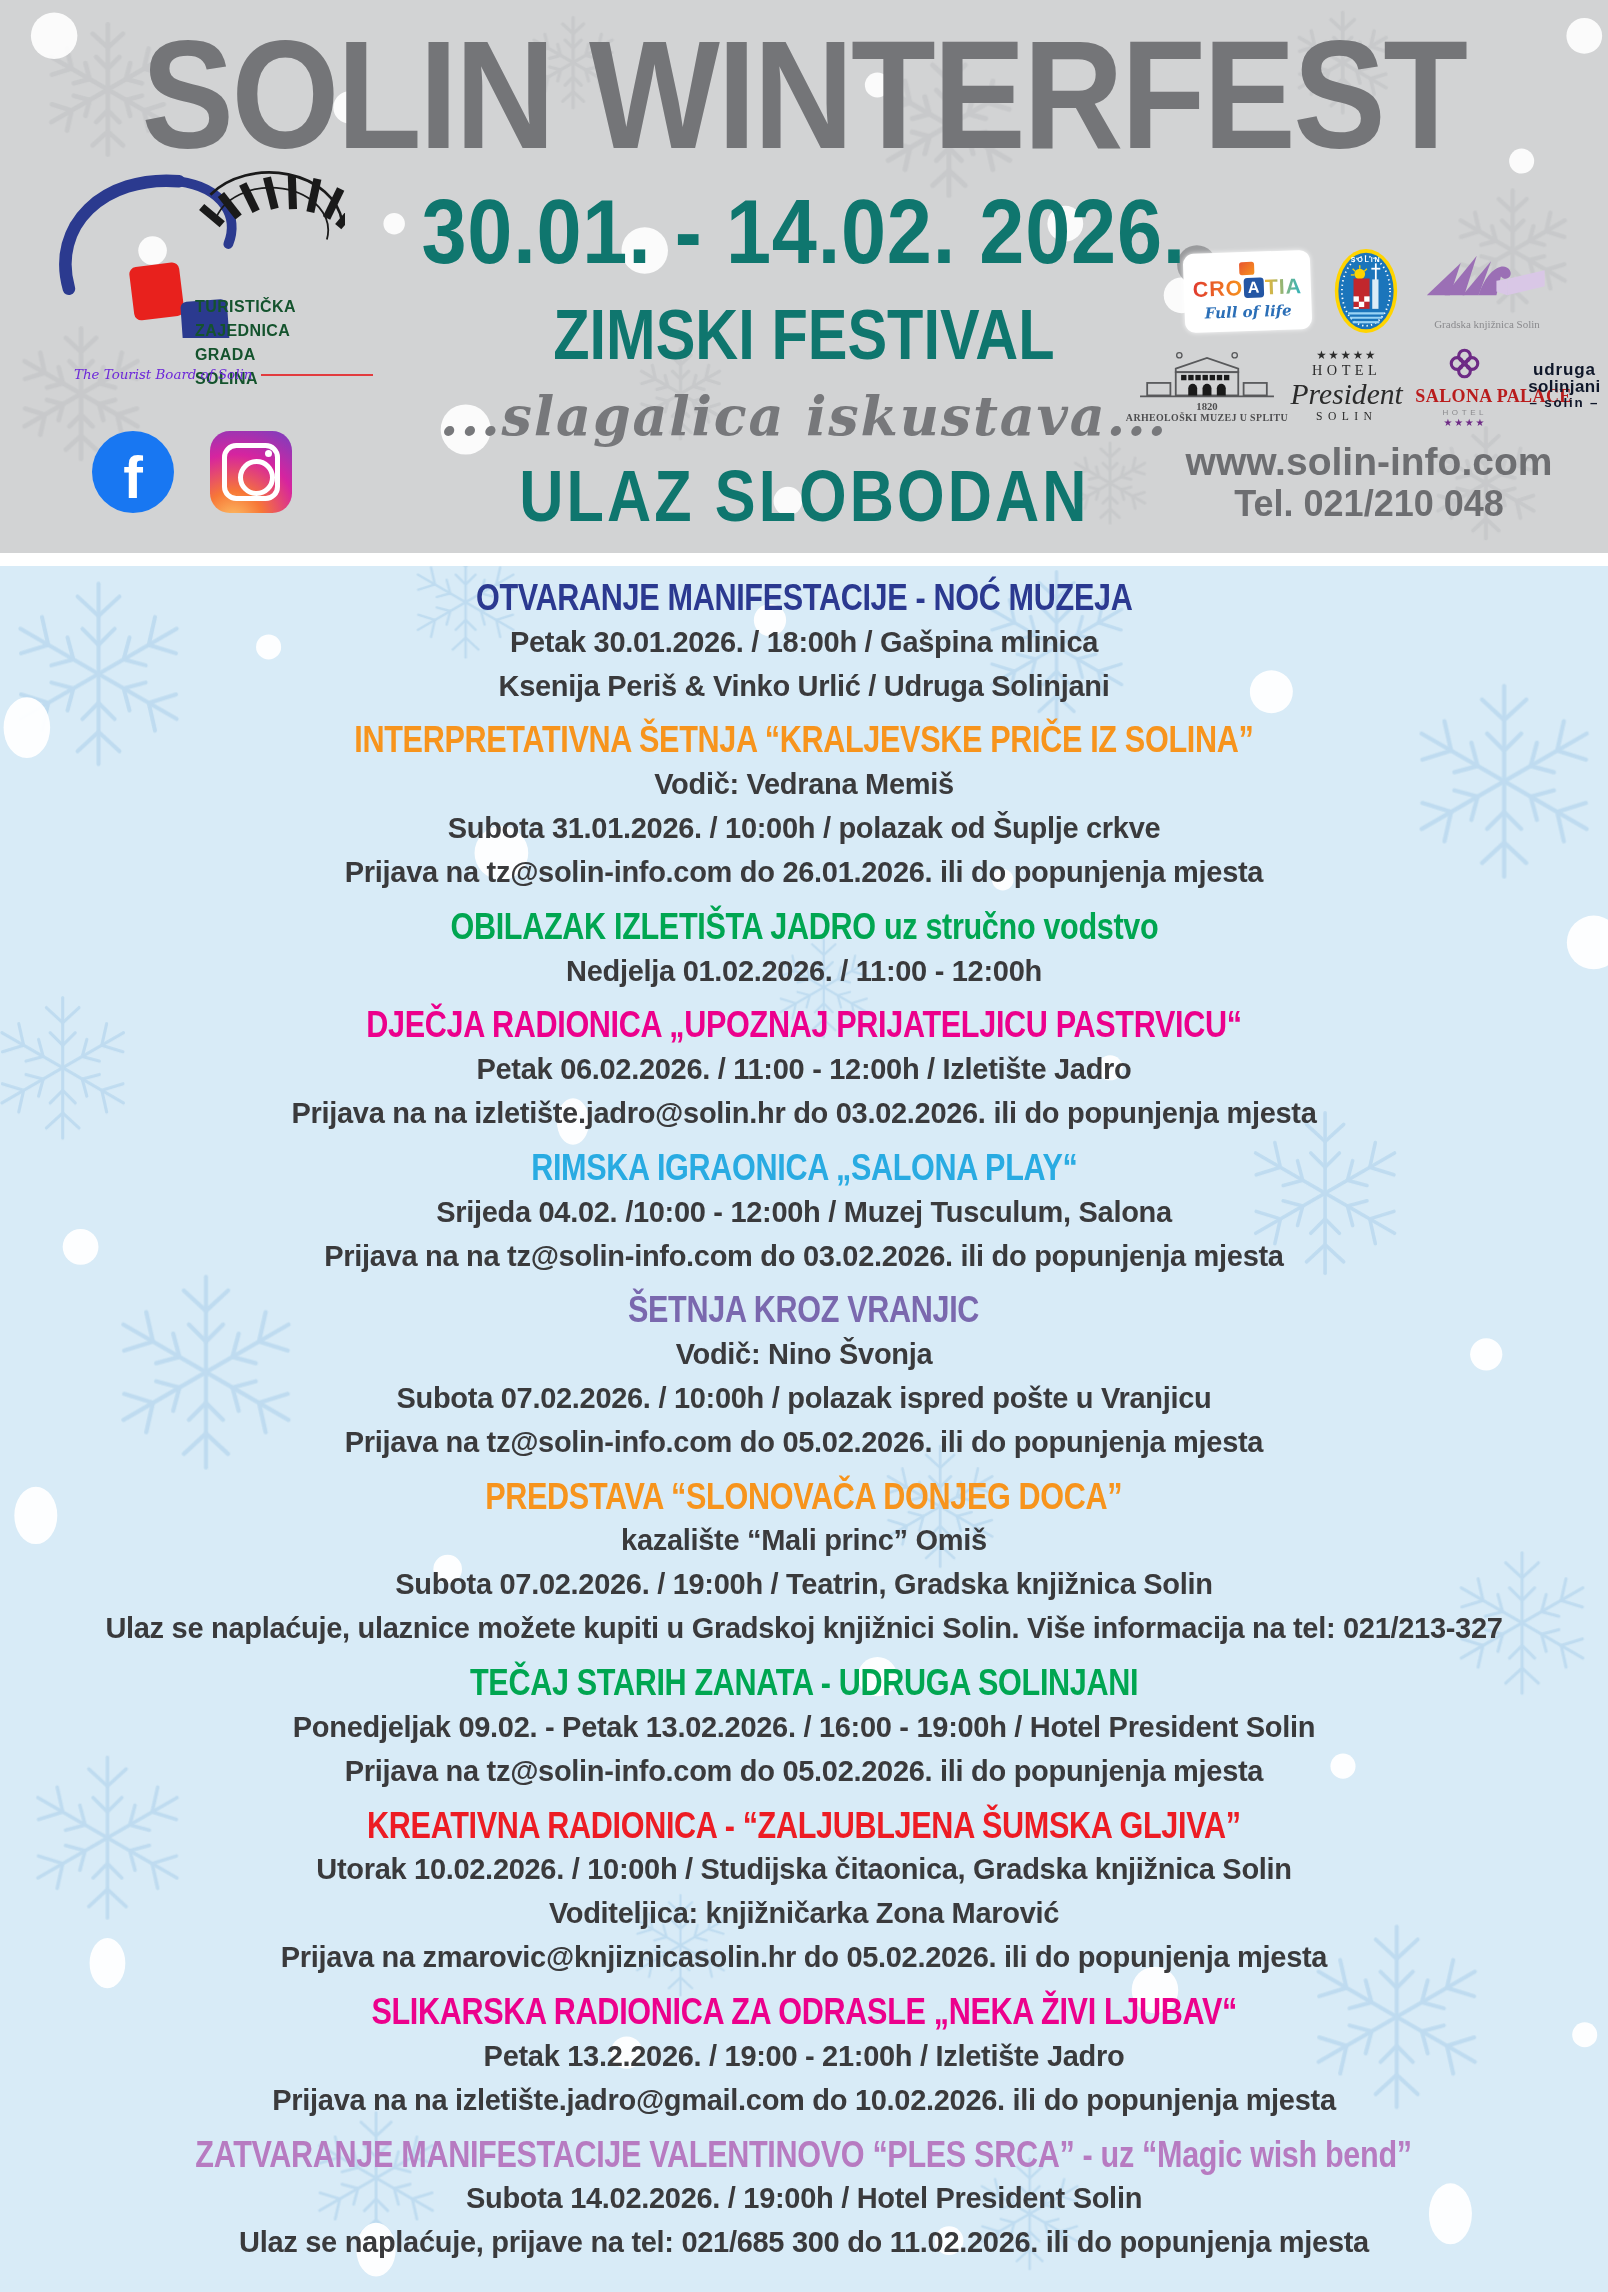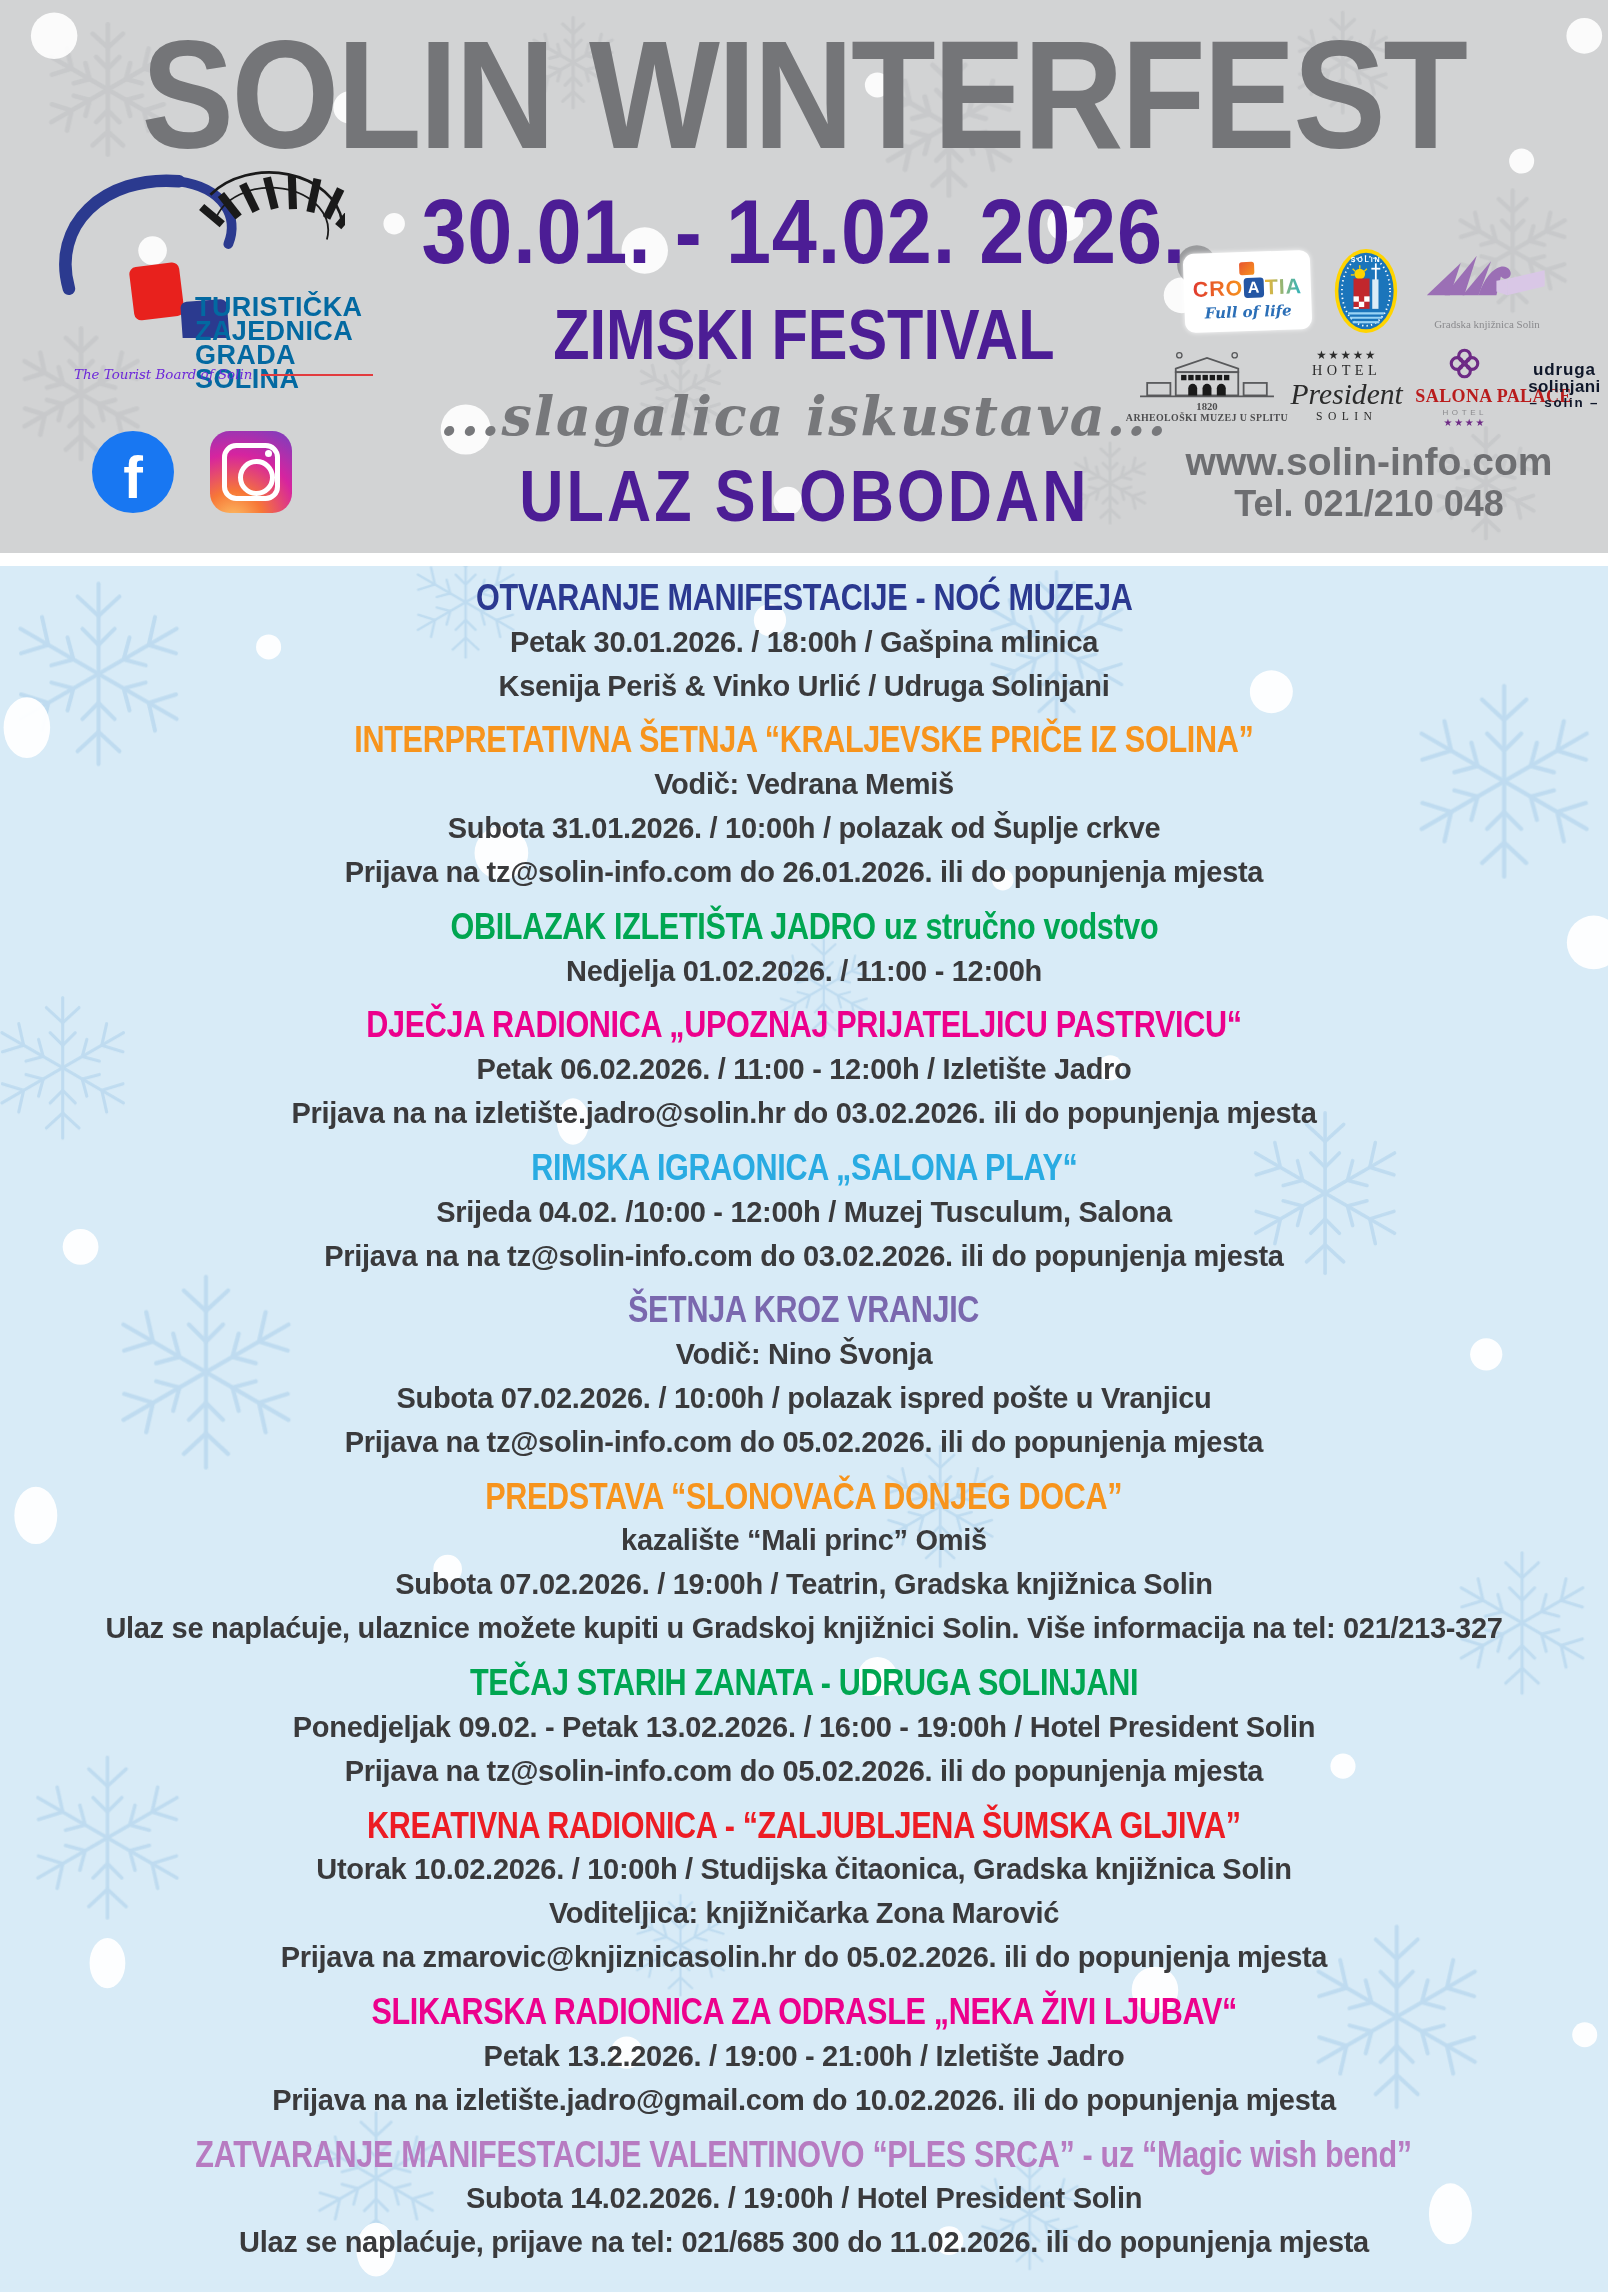--- a/index.html
+++ b/index.html
@@ -6,33 +6,33 @@
   .poster{position:relative;width:1608px;height:2293px;background:#ffffff;overflow:hidden;
           font-family:"Liberation Sans",sans-serif;}
 
   
   .header{position:absolute;left:0;top:0;width:1608px;height:553px;background:#d2d3d4;}
   .decor{position:absolute;left:0;top:0;pointer-events:none;}
 
   .cond{display:inline-block;transform:scaleX(.85);transform-origin:50% 50%;white-space:nowrap;}
   .cond-wide{display:inline-block;transform:scaleX(.9);transform-origin:50% 50%;white-space:nowrap;}
 
-  .h-center{position:absolute;left:0;width:100%;text-align:center;color:#4c1d95;font-weight:bold;}
+  .h-center{position:absolute;left:0;width:100%;text-align:center;color:#0f766e;font-weight:bold;}
   .h-title{top:21.5px;font-size:154px;line-height:147px;letter-spacing:-2.7px;color:#747578;}
   .h-dates{top:183px;font-size:90px;line-height:99px;letter-spacing:0.9px;}
   .h-sub{top:297px;font-size:70px;line-height:77px;}
   .h-tag{top:380px;font-size:54px;line-height:72px;font-family:"DejaVu Serif",serif;
          font-style:italic;font-weight:bold;color:#77787b;letter-spacing:1.8px;}
   .h-adm{top:455px;font-size:72px;line-height:82px;letter-spacing:3.6px;}
 
   
   .tz{position:absolute;left:49px;top:116px;width:349px;height:430px;}
   .tz-mark{position:absolute;left:0;top:16px;}
-  .tz-name{position:absolute;left:146px;top:179px;color:#0369a1;font-weight:bold;
-           font-size:27px;line-height:24px;letter-spacing:0.4px;}
+  .tz-name{position:absolute;left:146px;top:179px;color:#14532d;font-weight:bold;
+           font-size:16px;line-height:24px;letter-spacing:0.4px;}
   .tz-sub{position:absolute;left:25px;top:251px;font-family:"DejaVu Serif",serif;
           font-style:italic;font-size:13.4px;color:#6d28d9;white-space:nowrap;}
   .tz-redline{display:inline-block;width:112px;height:2.7px;background:#e23b3e;
               margin-left:9px;vertical-align:2.7px;}
   .socials{position:absolute;left:43px;top:315px;display:flex;gap:36px;align-items:center;}
   .fb{width:82px;height:82px;border-radius:50%;background:#1877f2;color:#fff;
       display:flex;align-items:flex-end;justify-content:center;font-weight:bold;
       font-size:59px;line-height:70px;overflow:hidden;}
   .ig{width:82px;height:82px;border-radius:19.7px;position:relative;
       background:radial-gradient(circle at 28% 110%, #fdc468 0%, #f77737 28%, #d6249f 62%, #8a3ab9 92%);}

